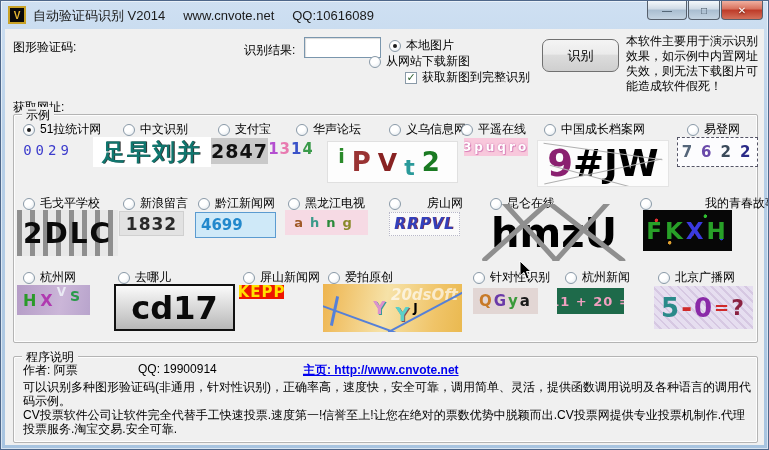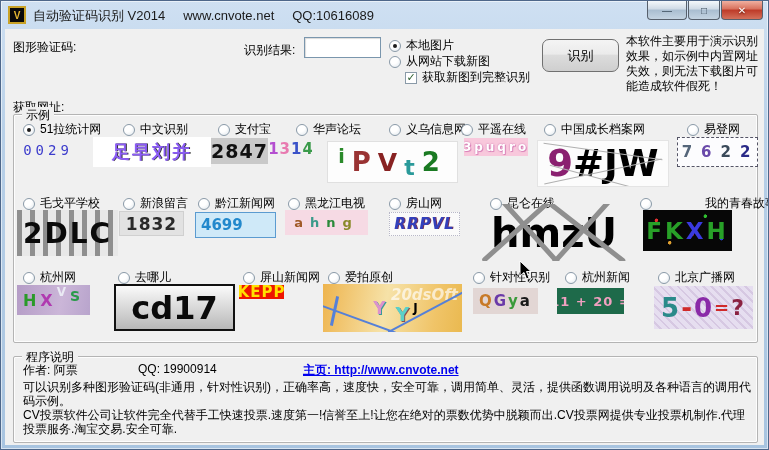--- a/index.html
+++ b/index.html
@@ -32,21 +32,21 @@
   .btn{position:absolute;border:1px solid #707070;border-radius:7px;
     background:linear-gradient(180deg,#f4f4f4 0%,#ebebeb 45%,#dcdcdc 50%,#cfcfcf 100%);
     display:flex;align-items:center;justify-content:center;font-size:13px;}
   .notice{position:absolute;left:625px;top:32px;width:140px;font-size:12px;line-height:15px;color:#000;}
   .group{position:absolute;border:1px solid #b4b4b4;border-radius:2px;box-shadow:inset 0 0 0 1px #fdfdfd;}
   .group>.legend{position:absolute;left:8px;top:-8px;background:#f0f0f0;padding:0 4px;font-size:12px;}
   .cap{position:absolute;display:flex;align-items:center;justify-content:center;font-weight:bold;
     font-family:"DejaVu Sans",sans-serif;overflow:hidden;white-space:nowrap;}
   
   .c-0029{color:#3c3ccc;font-family:"DejaVu Sans Mono",monospace;font-weight:normal;font-size:14px;letter-spacing:4px;}
-  .c-cn{background:#fff;color:#8b5cf6;font-size:18px;letter-spacing:2px;text-shadow:1px 0 0 #333;}
+  .c-cn{background:#fff;color:#0f766e;font-size:23px;letter-spacing:2px;text-shadow:1px 0 0 #333;}
   .c-2847{background:#c9c9c9;color:#111;font-size:19px;letter-spacing:1px;}
   .c-1314{font-size:15px;letter-spacing:1px;}
   .c-1314 span:nth-child(1){color:#b44fd0;}.c-1314 span:nth-child(2){color:#e87ab0;}
   .c-1314 span:nth-child(3){color:#3a52c8;}.c-1314 span:nth-child(4){color:#3a9a4a;}
   .c-ipvt2{background:#fdfdfd;border:1px solid #e0e0e0;letter-spacing:7px;}
   .c-ipvt2 span:nth-child(1){color:#2a8a2a;font-size:19px;vertical-align:5px;transform:translateY(-6px);display:inline-block;}
   .c-ipvt2 span:nth-child(2){color:#993333;font-size:26px;}
   .c-ipvt2 span:nth-child(3){color:#882222;font-size:25px;}
   .c-ipvt2 span:nth-child(4){color:#2a9a9a;font-size:22px;transform:translateY(5px);display:inline-block;}
   .c-ipvt2 span:nth-child(5){color:#1a7a22;font-size:26px;}
@@ -132,21 +132,21 @@
 
   <div class="client">
 
     <div class="lbl" style="left:8px;top:10px;">图形验证码:</div>
     <div class="lbl" style="left:239px;top:13px;">识别结果:</div>
     <input class="tinput" style="left: 299px; top: 8px; width: 77px; height: 21px;" value="">
     <div class="ritem" style="left:384px;top:8px;">
       <span class="radio sel"></span>
       <span>本地图片</span>
     </div>
-    <div class="ritem" style="left:384px;top:24px;">
+    <div class="ritem" style="left:364px;top:24px;">
       <span class="radio"></span>
       <span>从网站下载新图</span>
     </div>
     <div class="ritem" style="left:400px;top:40px;">
       <span class="cbox">✓</span>
       <span>获取新图到完整识别</span>
     </div>
     <div class="btn" style="left:537px;top:10px;width:77px;height:33px;">识别</div>
     <div class="notice" style="left:621px;top:5px;">本软件主要用于演示识别效果，如示例中内置网址失效，则无法下载图片可能造成软件假死！</div>
 
@@ -231,21 +231,21 @@
         <span>新浪留言</span>
       </div>
     <div class="ritem" style="left:193px;top:166px;">
         <span class="radio"></span>
         <span>黔江新闻网</span>
       </div>
     <div class="ritem" style="left:283px;top:166px;">
         <span class="radio"></span>
         <span>黑龙江电视</span>
       </div>
-    <div class="ritem" style="left:384px;top:166px;">
+    <div class="ritem" style="left:384px;top:166px;gap:21px;">
         <span class="radio"></span>
         <span>房山网</span>
       </div>
     <div class="ritem" style="left:485px;top:166px;">
         <span class="radio"></span>
         <span>昆仑在线</span>
       </div>
     <div class="ritem" style="left:635px;top:166px;gap:48px;">
         <span class="radio"></span>
         <span>我的青春故事</span>

